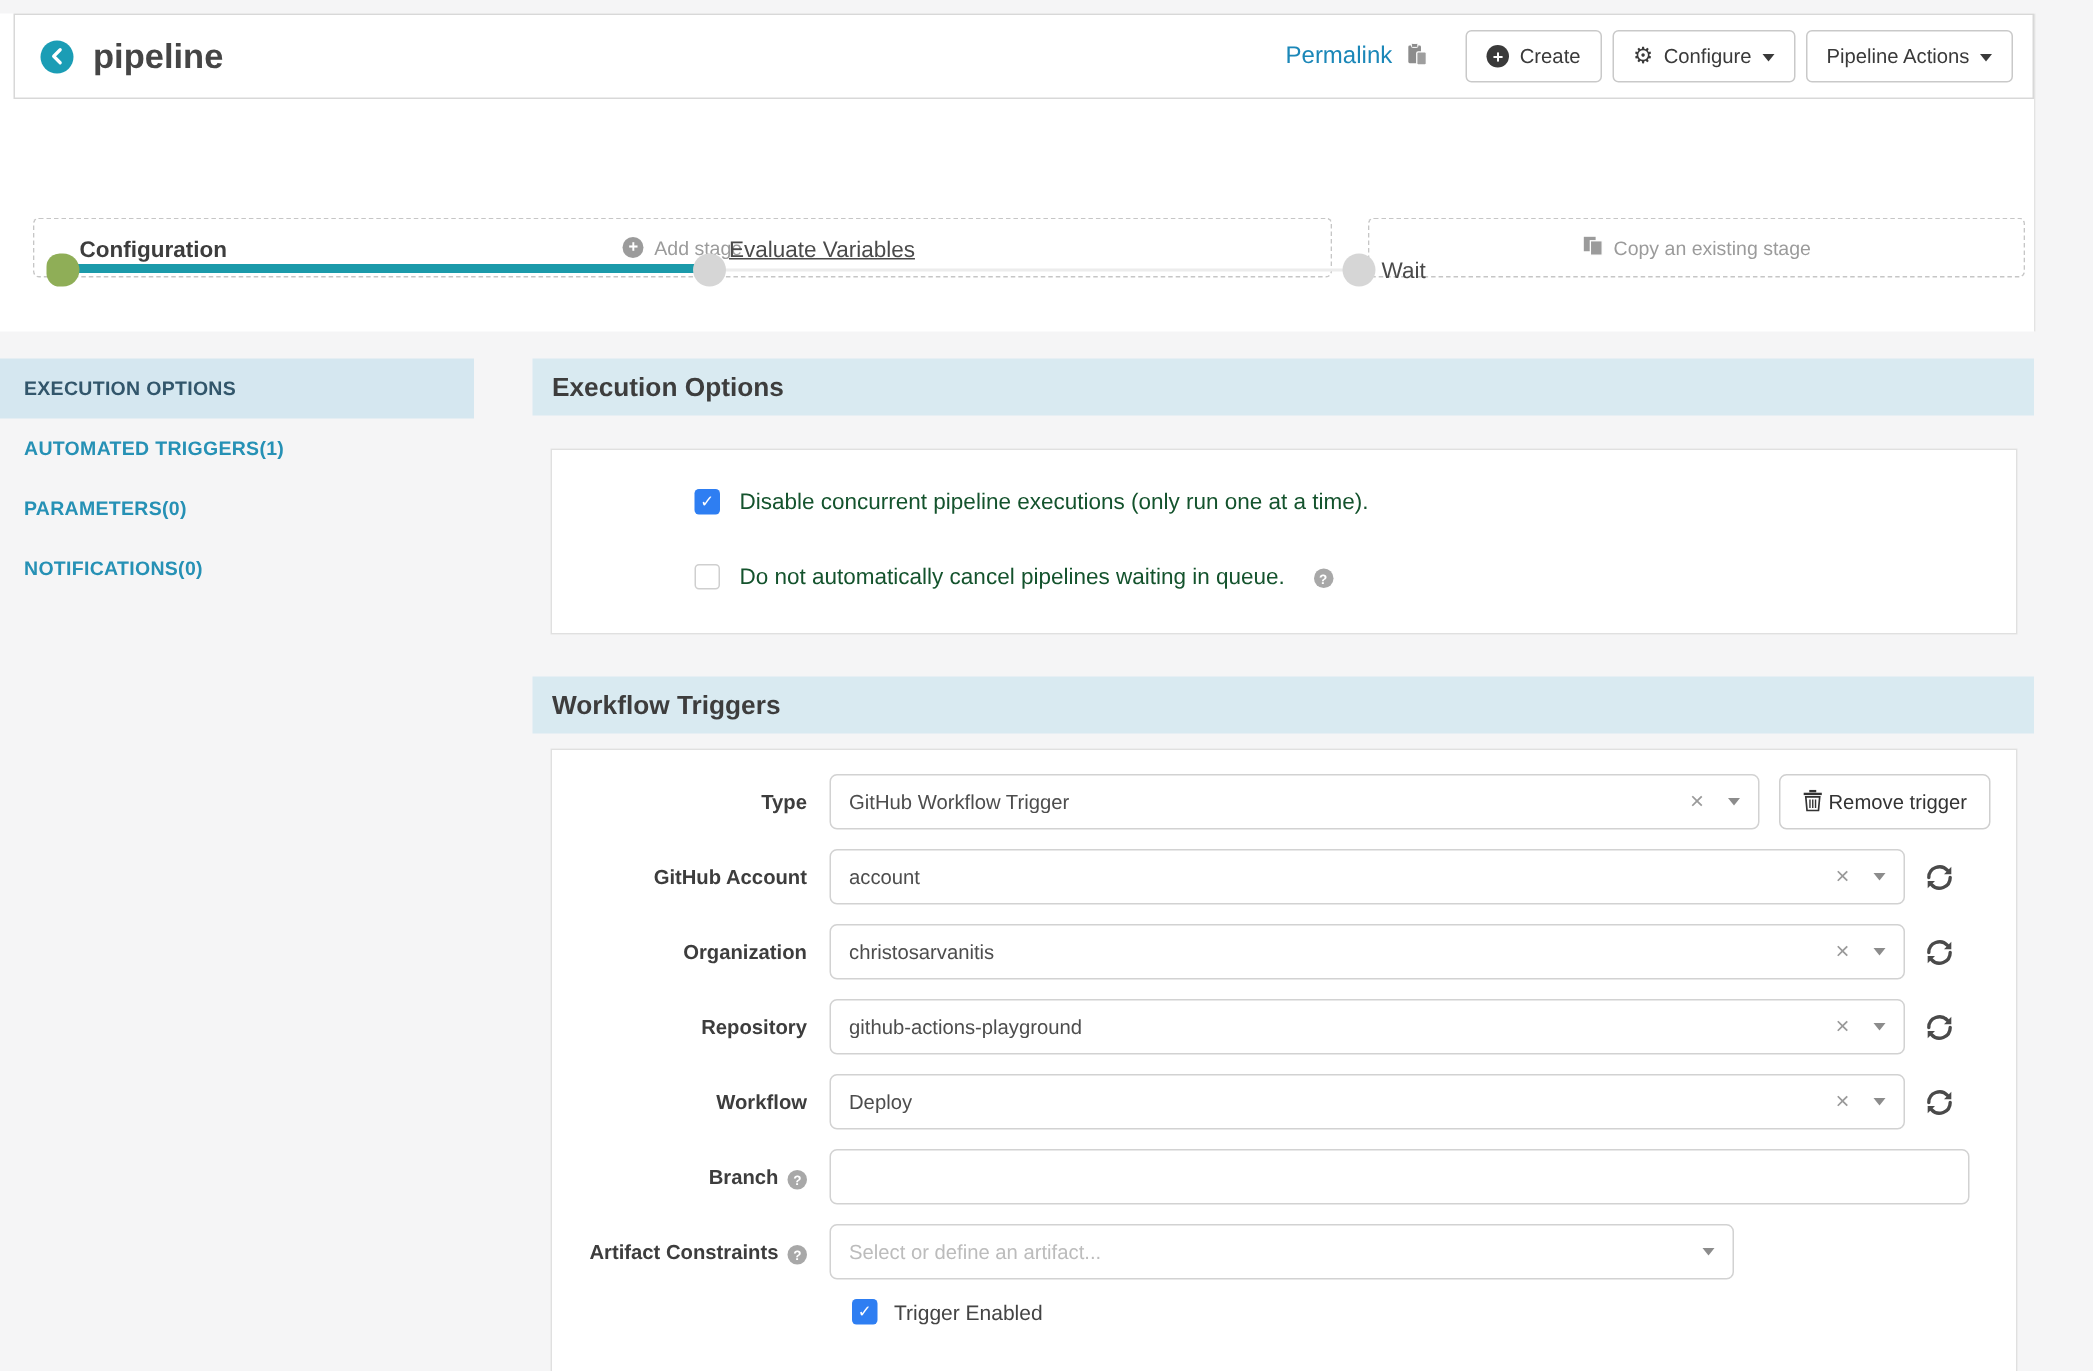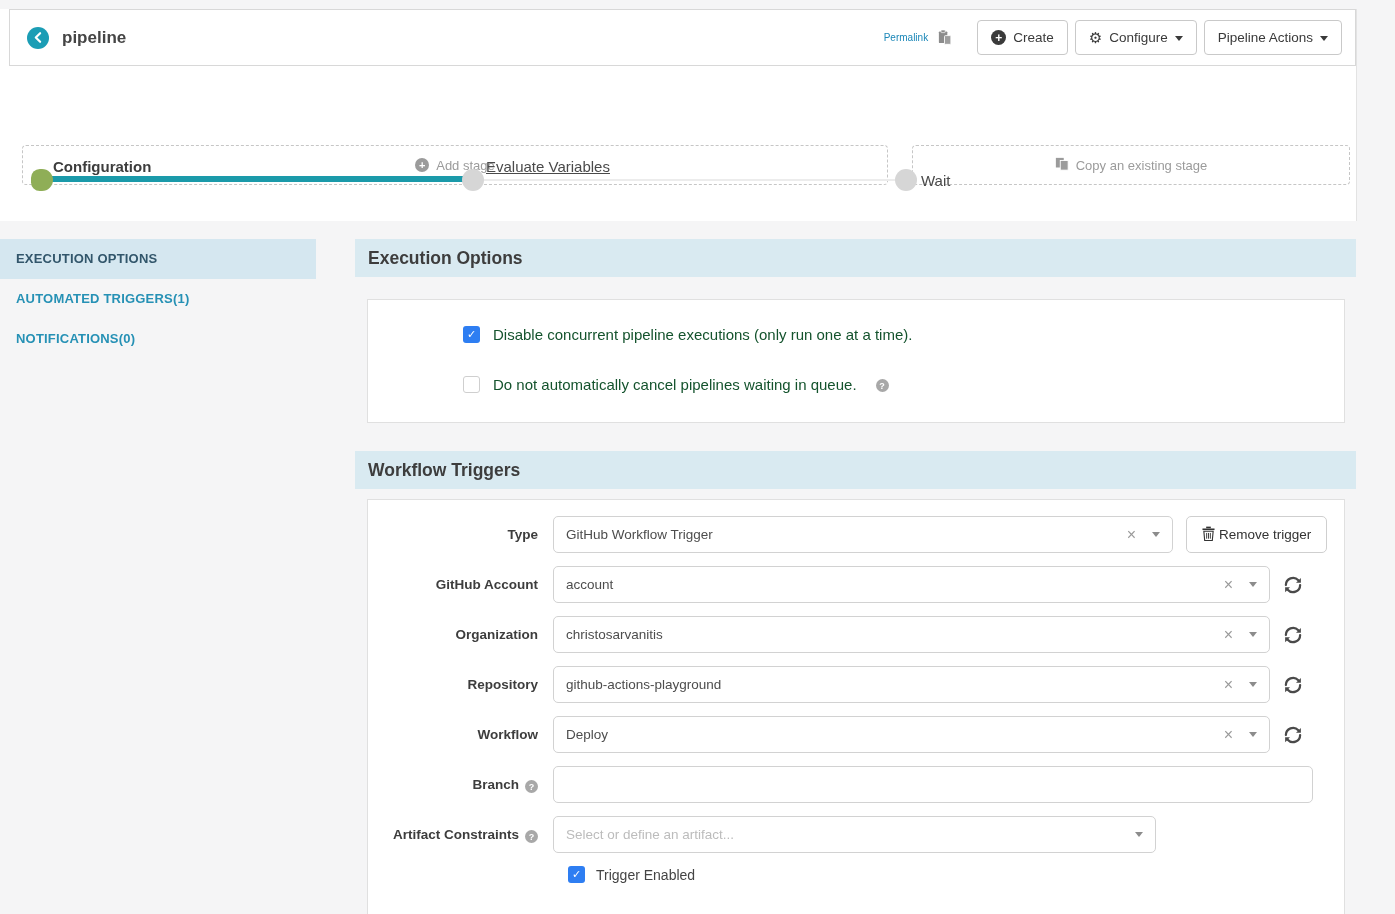--- a/index.html
+++ b/index.html
@@ -15,23 +15,23 @@
   .top { background:#fff; width:1357px; height:212px; border-right:1px solid #e3e3e3; }
   .header-card {
     margin:9px 0 0 9px; width:1347px; height:57px;
     border:1px solid #d8d8d8; background:#fff;
     display:flex; align-items:center; padding:0 13px 0 17px;
   }
   .back-circle {
     width:22px; height:22px; border-radius:50%; background:#1b9db5;
     display:flex; align-items:center; justify-content:center; flex-shrink:0; cursor:pointer;
   }
-  .page-title { font-size:17px; font-weight:700; color:#454545; margin-left:13px; }
+  .page-title { font-size:23px; font-weight:700; color:#454545; margin-left:13px; }
   .header-right { margin-left:auto; display:flex; align-items:center; }
-  .permalink { color:#1b87b8; font-size:10px; cursor:pointer; }
+  .permalink { color:#1b87b8; font-size:16px; cursor:pointer; }
   .clipboard { margin:2px 18px 0 9px; cursor:pointer; }
   .btn {
     display:inline-flex; align-items:center; gap:7px;
     border:1px solid #c9c9c9; border-radius:4px; background:#fff;
     height:35px; padding:0 13px; font-size:13.5px; color:#3a3a3a; margin-left:7px; cursor:pointer;
   }
   .plus-circle {
     width:15px; height:15px; border-radius:50%; background:#3a3a3a; color:#fff;
     display:inline-flex; align-items:center; justify-content:center;
     font-size:12px; font-weight:700; line-height:1;
@@ -193,20 +193,23 @@
 <div class="body-row">
 
   <div class="sidebar">
     <div class="side-item active">
       <span>EXECUTION OPTIONS</span>
     </div>
     <div class="side-item">
       <span>AUTOMATED TRIGGERS(1)</span>
     </div>
     <div class="side-item">
+      <span>PARAMETERS(0)</span>
+    </div>
+    <div class="side-item">
       <span>NOTIFICATIONS(0)</span>
     </div>
   </div>
 
   <div class="main">
 
     <div class="section-header">Execution Options</div>
     <div class="card exec">
       <div class="cb-row">
         <span class="checkbox on">

